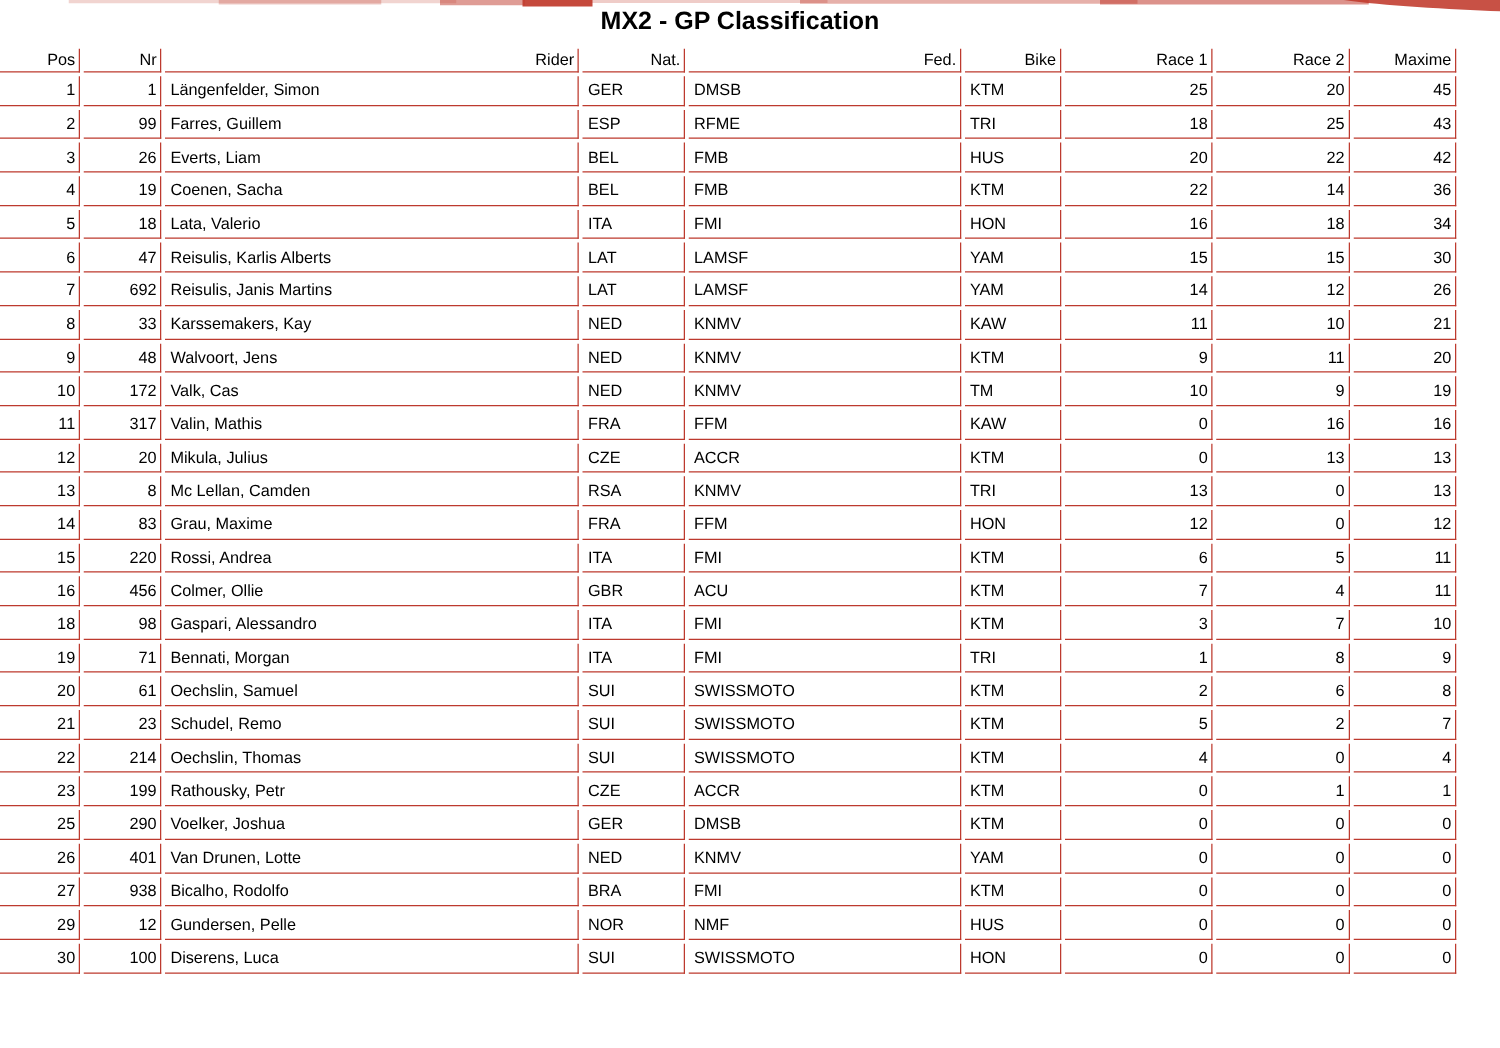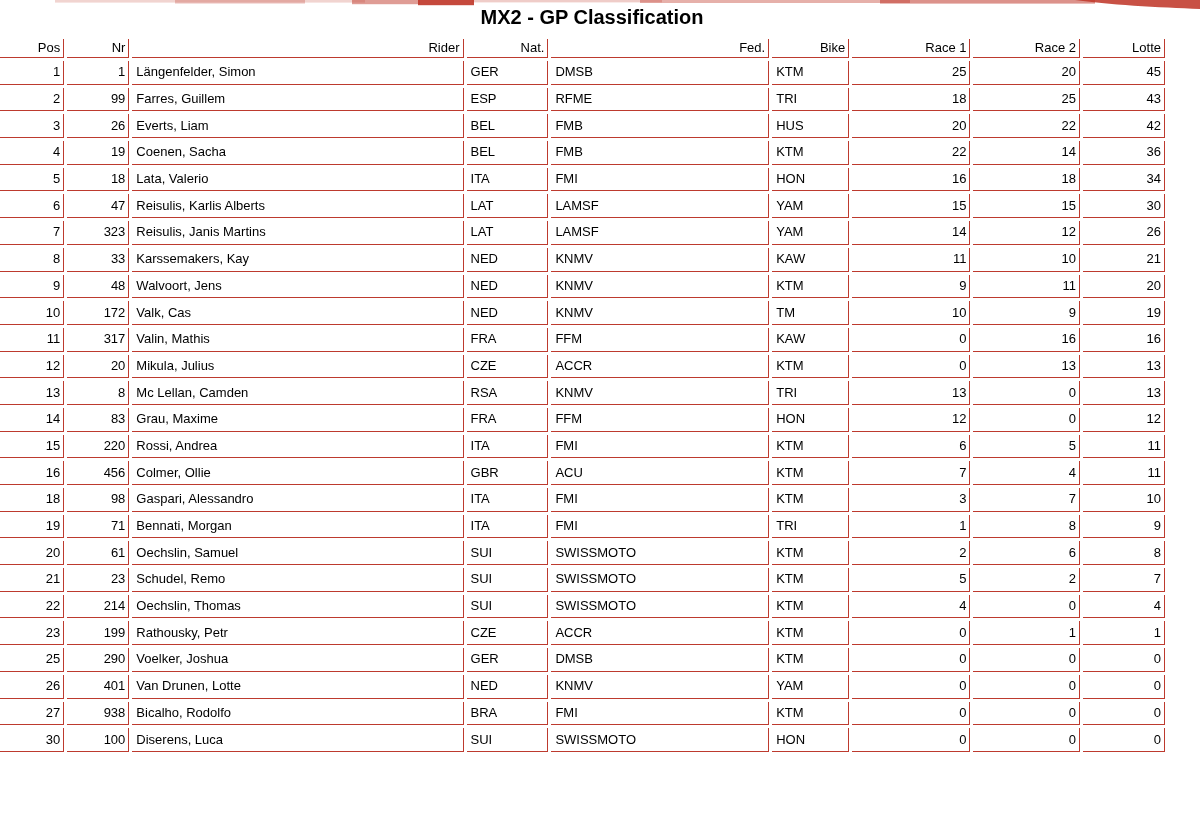--- a/index.html
+++ b/index.html
@@ -111,21 +111,21 @@
       <thead>
           <tr>
             <th class="al-left">Pos</th>
             <th class="al-left">Nr</th>
             <th class="al-left">Rider</th>
             <th class="al-left">Nat.</th>
             <th class="al-left">Fed.</th>
             <th class="al-left">Bike</th>
             <th class="al-left">Race 1</th>
             <th class="al-left">Race 2</th>
-            <th class="al-left">Lotte</th>
+            <th class="al-left">Maxime</th>
           </tr>
         </thead>
       <tbody>
           <tr>
             <td class="al-right">1</td>
             <td class="al-right">1</td>
             <td class="al-left">Längenfelder, Simon</td>
             <td class="al-left">GER</td>
             <td class="al-left">DMSB</td>
             <td class="al-left">KTM</td>
@@ -183,21 +183,21 @@
             <td class="al-left">Reisulis, Karlis Alberts</td>
             <td class="al-left">LAT</td>
             <td class="al-left">LAMSF</td>
             <td class="al-left">YAM</td>
             <td class="al-right">15</td>
             <td class="al-right">15</td>
             <td class="al-right">30</td>
           </tr>
           <tr>
             <td class="al-right">7</td>
-            <td class="al-right">323</td>
+            <td class="al-right">692</td>
             <td class="al-left">Reisulis, Janis Martins</td>
             <td class="al-left">LAT</td>
             <td class="al-left">LAMSF</td>
             <td class="al-left">YAM</td>
             <td class="al-right">14</td>
             <td class="al-right">12</td>
             <td class="al-right">26</td>
           </tr>
           <tr>
             <td class="al-right">8</td>
@@ -391,20 +391,31 @@
             <td class="al-right">938</td>
             <td class="al-left">Bicalho, Rodolfo</td>
             <td class="al-left">BRA</td>
             <td class="al-left">FMI</td>
             <td class="al-left">KTM</td>
             <td class="al-right">0</td>
             <td class="al-right">0</td>
             <td class="al-right">0</td>
           </tr>
           <tr>
+            <td class="al-right">29</td>
+            <td class="al-right">12</td>
+            <td class="al-left">Gundersen, Pelle</td>
+            <td class="al-left">NOR</td>
+            <td class="al-left">NMF</td>
+            <td class="al-left">HUS</td>
+            <td class="al-right">0</td>
+            <td class="al-right">0</td>
+            <td class="al-right">0</td>
+          </tr>
+          <tr>
             <td class="al-right">30</td>
             <td class="al-right">100</td>
             <td class="al-left">Diserens, Luca</td>
             <td class="al-left">SUI</td>
             <td class="al-left">SWISSMOTO</td>
             <td class="al-left">HON</td>
             <td class="al-right">0</td>
             <td class="al-right">0</td>
             <td class="al-right">0</td>
           </tr>

